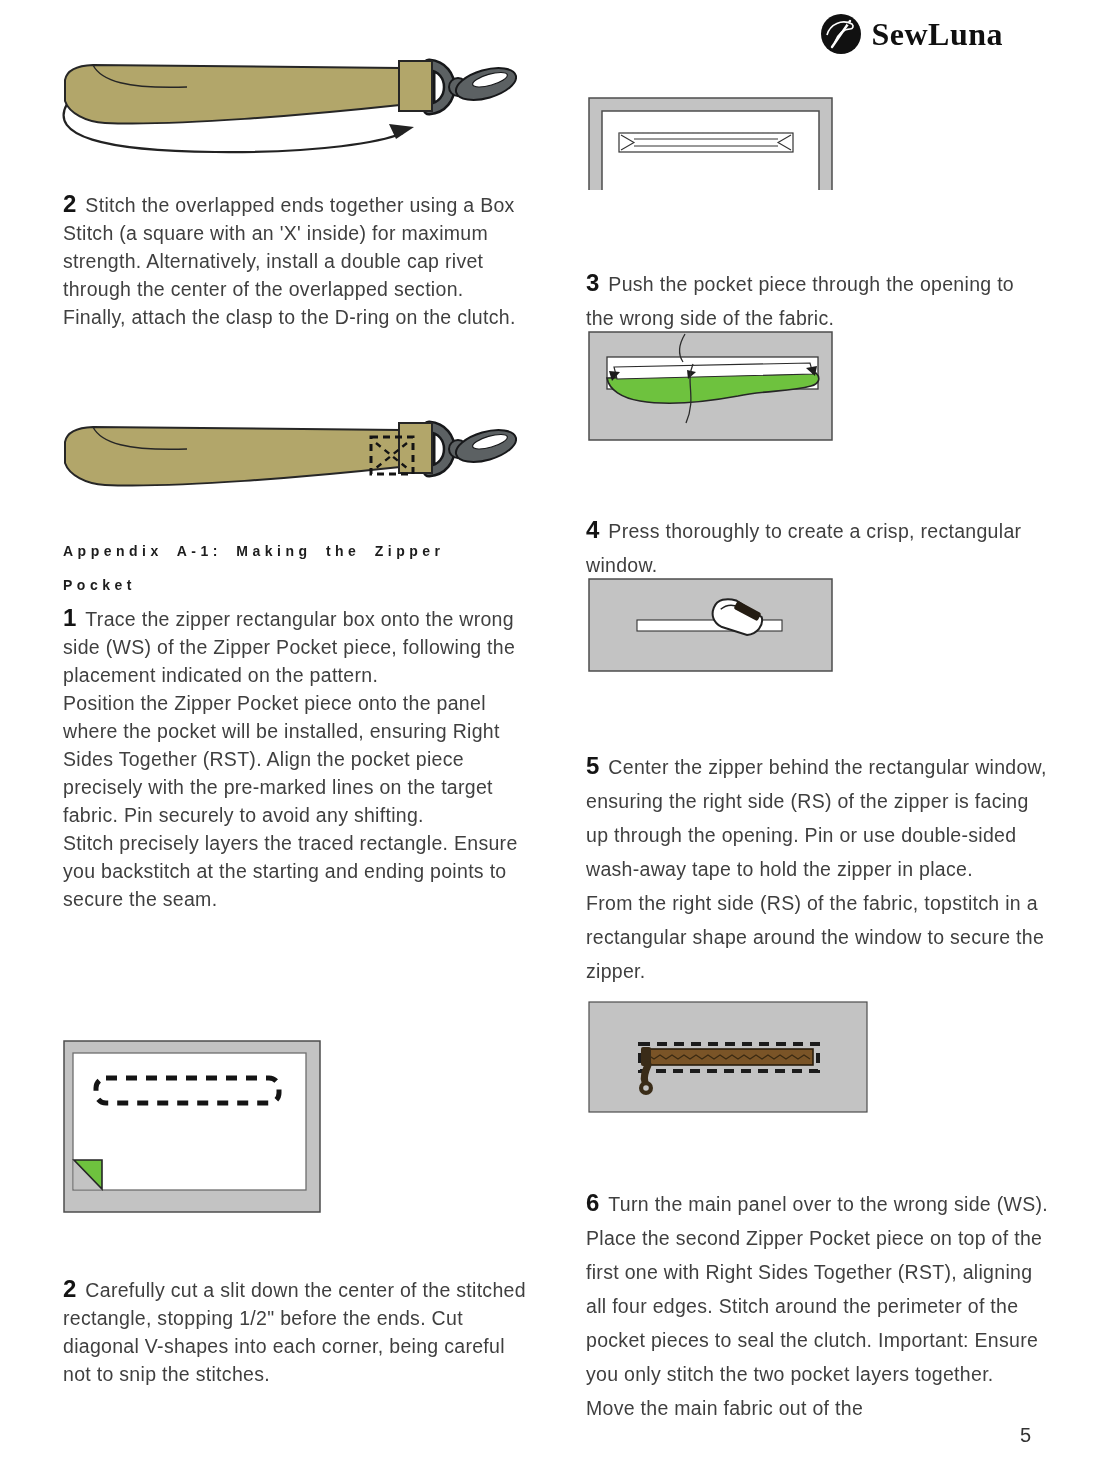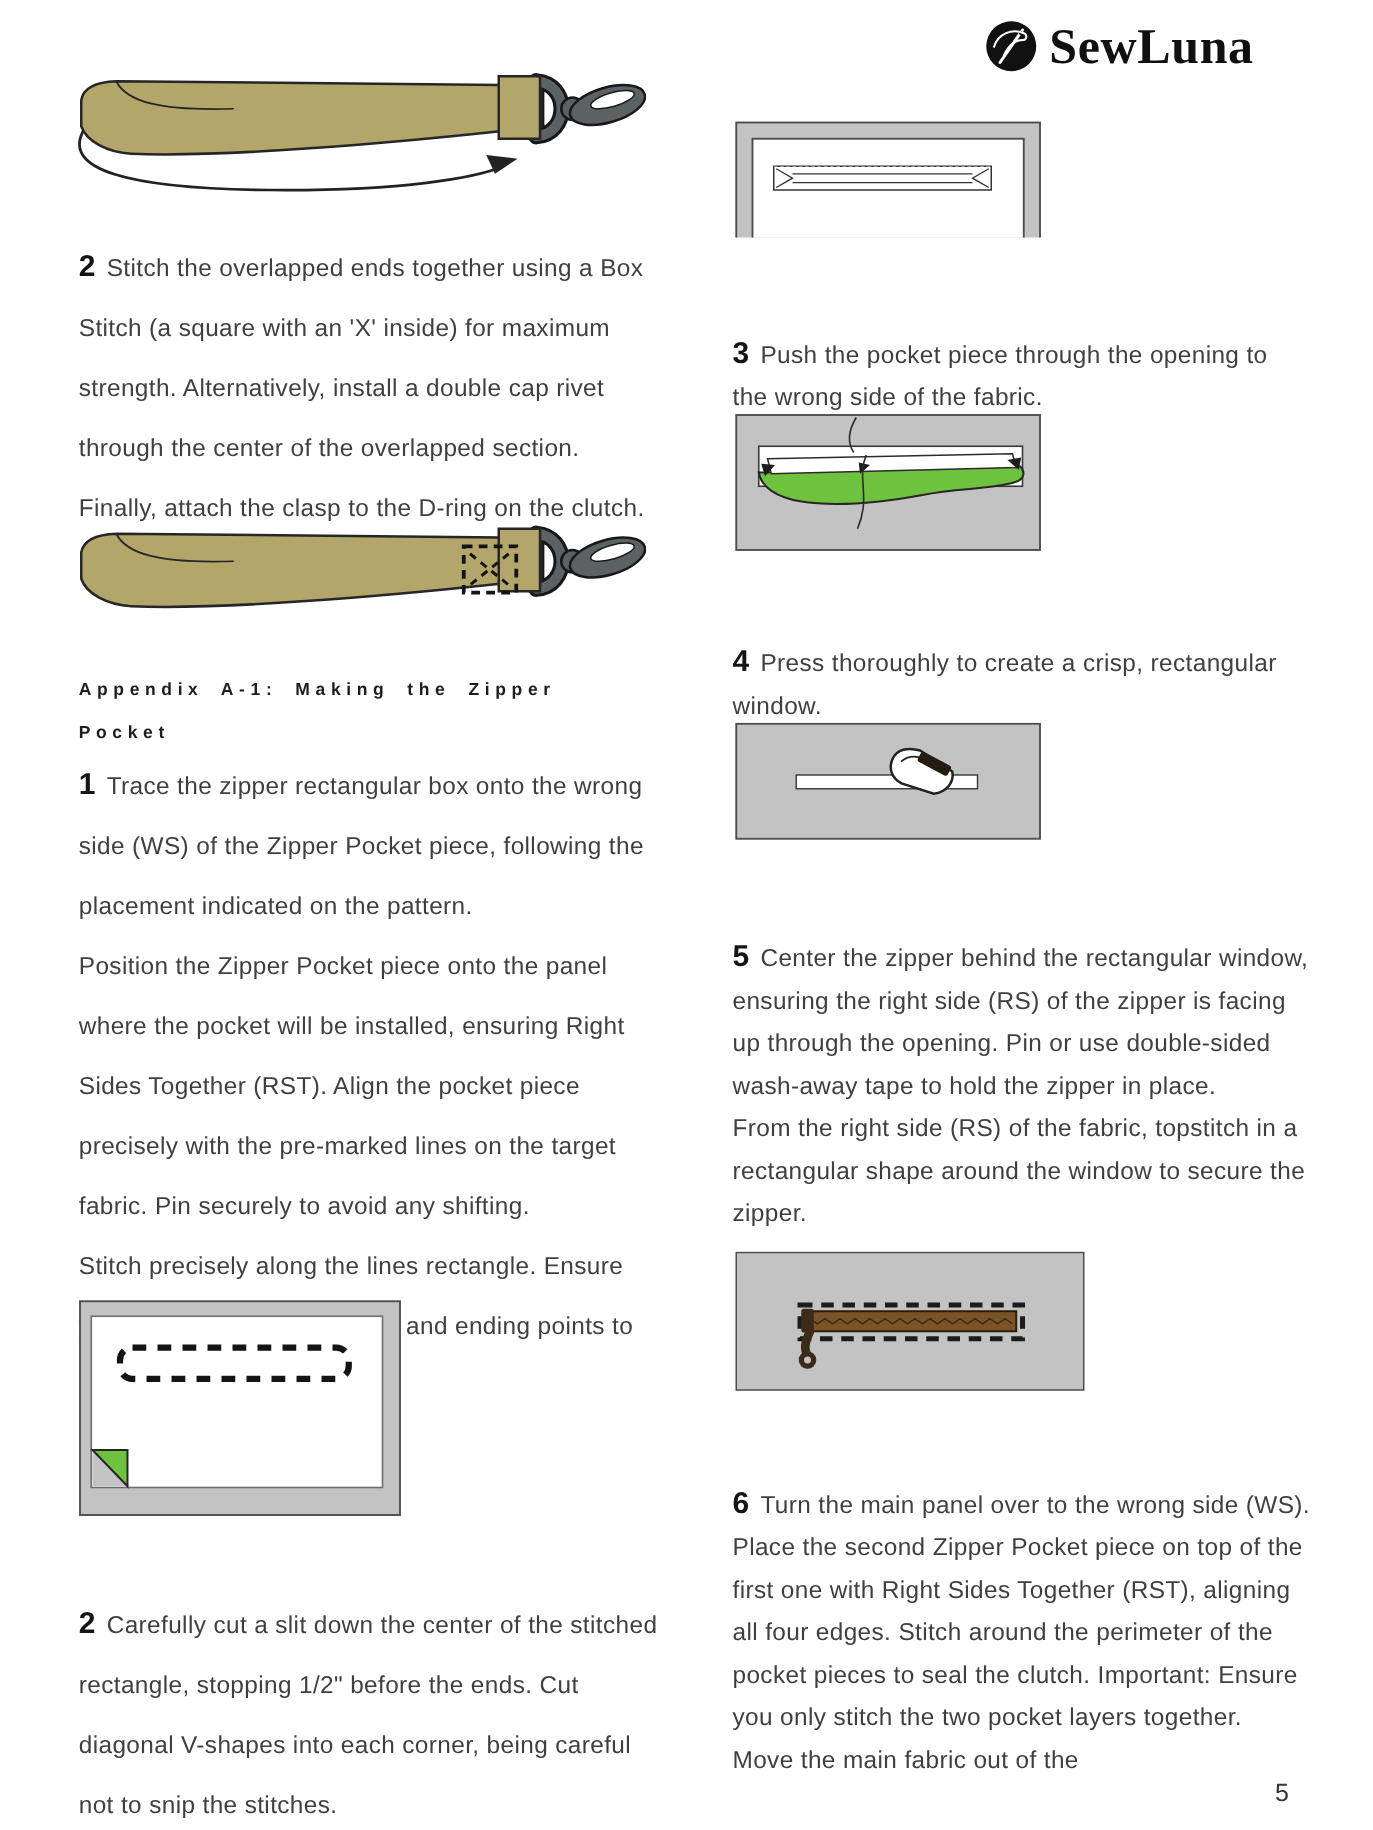--- a/index.html
+++ b/index.html
@@ -1,30 +1,30 @@
 <!DOCTYPE html>
 <html><head>
 <meta charset="utf-8">
 <style>
   html,body{margin:0;padding:0;background:#fff;}
   .page{
     position:relative;width:1098px;height:1464px;background:#ffffff;
     font-family:"Liberation Sans", sans-serif;color:#3f3f3f;overflow:hidden;
   }
   .abs{position:absolute;}
-  .step{font-size:19.5px;line-height:48px;letter-spacing:0.3px;color:#3f3f3f;}
+  .step{font-size:19.5px;line-height:28px;letter-spacing:0.3px;color:#3f3f3f;}
   .rcol .step, .step.r{line-height:34px;margin-top:36px;}
   .num{font-weight:700;font-size:24px;color:#141414;margin-right:9px;letter-spacing:0;}
   .heading{
     font-size:14px;font-weight:700;letter-spacing:4.5px;word-spacing:6px;
     line-height:34px;color:#1d1d1d;
   }
   .logo{display:flex;align-items:center;gap:9px;}
   .brand{
-    font-family:"Liberation Serif", serif;font-weight:700;font-size:40px;
+    font-family:"Liberation Serif", serif;font-weight:700;font-size:32px;
     color:#101010;letter-spacing:0.5px;
   }
   .pagenum{font-size:20px;color:#333;}
   svg{display:block;}
 </style>
 </head>
 <body>
 
 <div class="page">
 
@@ -76,21 +76,21 @@
       <rect x="316" y="19" width="42" height="37" fill="none" stroke="#141414" stroke-width="3" stroke-dasharray="7 5"></rect>
       <path d="M321,25 L352,50 M352,25 L321,50" stroke="#141414" stroke-width="2.4" stroke-dasharray="6 5" fill="none"></path>
     </svg>
   </div>
 
   <div class="heading abs" style="left:63px;top:534px;width:450px;">Appendix A-1: Making the Zipper Pocket</div>
 
   <div class="step abs" style="left:63px;top:604px;width:462px;">
     <div><span class="num">1</span><span>Trace the zipper rectangular box onto the wrong side (WS) of the Zipper Pocket piece, following the placement indicated on the pattern.</span></div>
     <div>Position the Zipper Pocket piece onto the panel where the pocket will be installed, ensuring Right Sides Together (RST). Align the pocket piece precisely with the pre-marked lines on the target fabric. Pin securely to avoid any shifting.</div>
-    <div>Stitch precisely along the lines rectangle. Ensure you backstitch at the starting and ending points to secure the seam.</div>
+    <div>Stitch precisely layers the traced rectangle. Ensure you backstitch at the starting and ending points to secure the seam.</div>
   </div>
 
   <div class="abs" style="left:63px;top:1040px;">
     <svg width="258" height="173" viewBox="0 0 258 173">
       <rect x="1" y="1" width="256" height="171" fill="#c3c3c3" stroke="#4d4d4d" stroke-width="1.5"></rect>
       <rect x="10" y="13" width="233" height="137" fill="#ffffff" stroke="#6e6e6e" stroke-width="1.3"></rect>
       <rect x="33" y="38" width="183" height="25" rx="10" fill="none" stroke="#141414" stroke-width="5" stroke-dasharray="11 9"></rect>
       <polygon points="11,120 39,149 11,149" fill="#c3c3c3"></polygon>
       <polygon points="11,120 39,120 39,149" fill="#6ec23e" stroke="#262626" stroke-width="1.6"></polygon>
     </svg>

